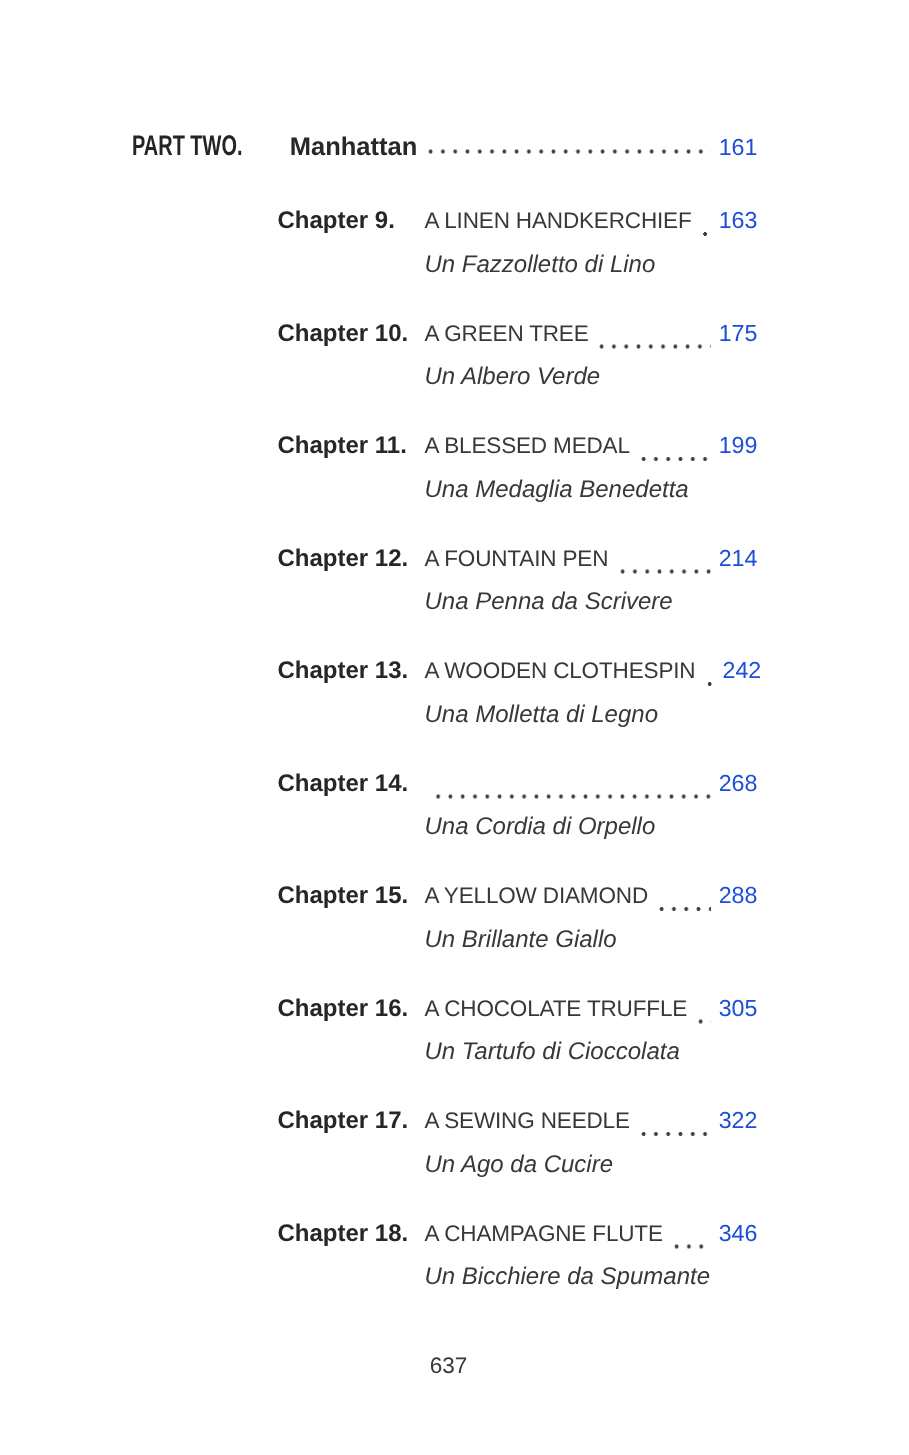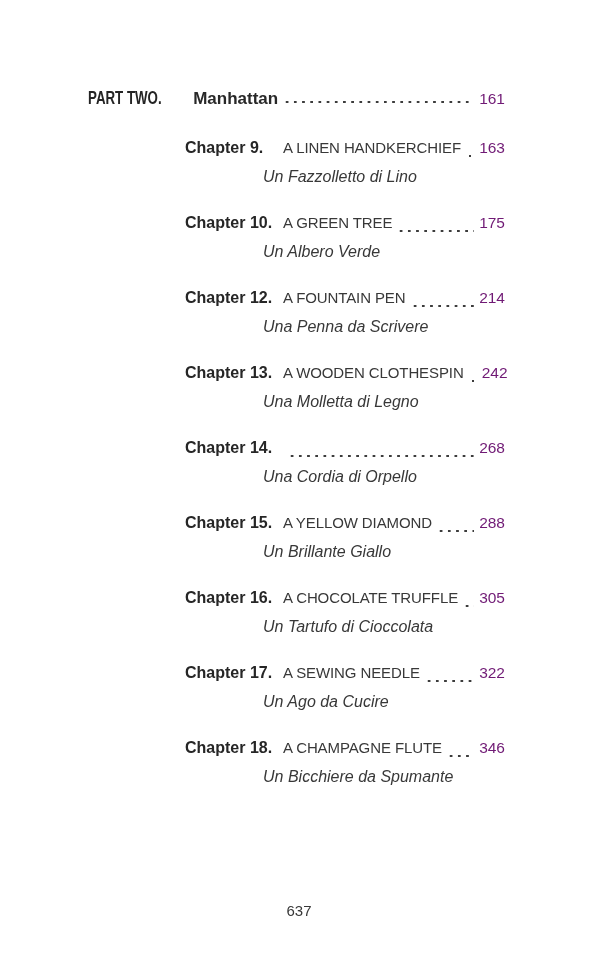--- a/index.html
+++ b/index.html
@@ -46,21 +46,21 @@
     height: 4px;
     margin: 0 5px;
     background-image: radial-gradient(circle, #3c3c3c 1.1px, rgba(0,0,0,0) 1.45px);
     background-size: 8.2px 4px;
     background-repeat: repeat-x;
     background-position: 0 60%;
   }
   .pagenum {
     flex: 0 0 auto;
     font-size: 15.5px;
-    color: #701a75;
+    color: #1d4ed8;
   }
 
   
   .entries {
     position: absolute;
     top: 138px;
     left: 185px;
     width: 320px;
   }
   .entry { height: 75px; }
@@ -76,21 +76,21 @@
     font-size: 16px;
     color: #262626;
   }
   .title {
     flex: 0 1 auto;
     font-size: 15px;
     letter-spacing: -0.1px;
     color: #383838;
   }
   .subtitle {
-    margin-left: 78px;
+    margin-left: 98px;
     margin-top: 9px;
     line-height: 20px;
     font-style: italic;
     font-size: 16px;
     color: #383838;
   }
 
   
   .folio {
     position: absolute;
@@ -128,20 +128,29 @@
   <div class="entry">
     <div class="entry-row">
       <span class="chap">Chapter 10.</span>
       <span class="title">A GREEN TREE</span>
       <span class="leader"></span>
       <span class="pagenum">175</span>
     </div>
     <div class="subtitle">Un Albero Verde</div>
   </div>
 
+  <div class="entry">
+    <div class="entry-row">
+      <span class="chap">Chapter 11.</span>
+      <span class="title">A BLESSED MEDAL</span>
+      <span class="leader"></span>
+      <span class="pagenum">199</span>
+    </div>
+    <div class="subtitle">Una Medaglia Benedetta</div>
+  </div>
 
   <div class="entry">
     <div class="entry-row">
       <span class="chap">Chapter 12.</span>
       <span class="title">A FOUNTAIN PEN</span>
       <span class="leader"></span>
       <span class="pagenum">214</span>
     </div>
     <div class="subtitle">Una Penna da Scrivere</div>
   </div>

